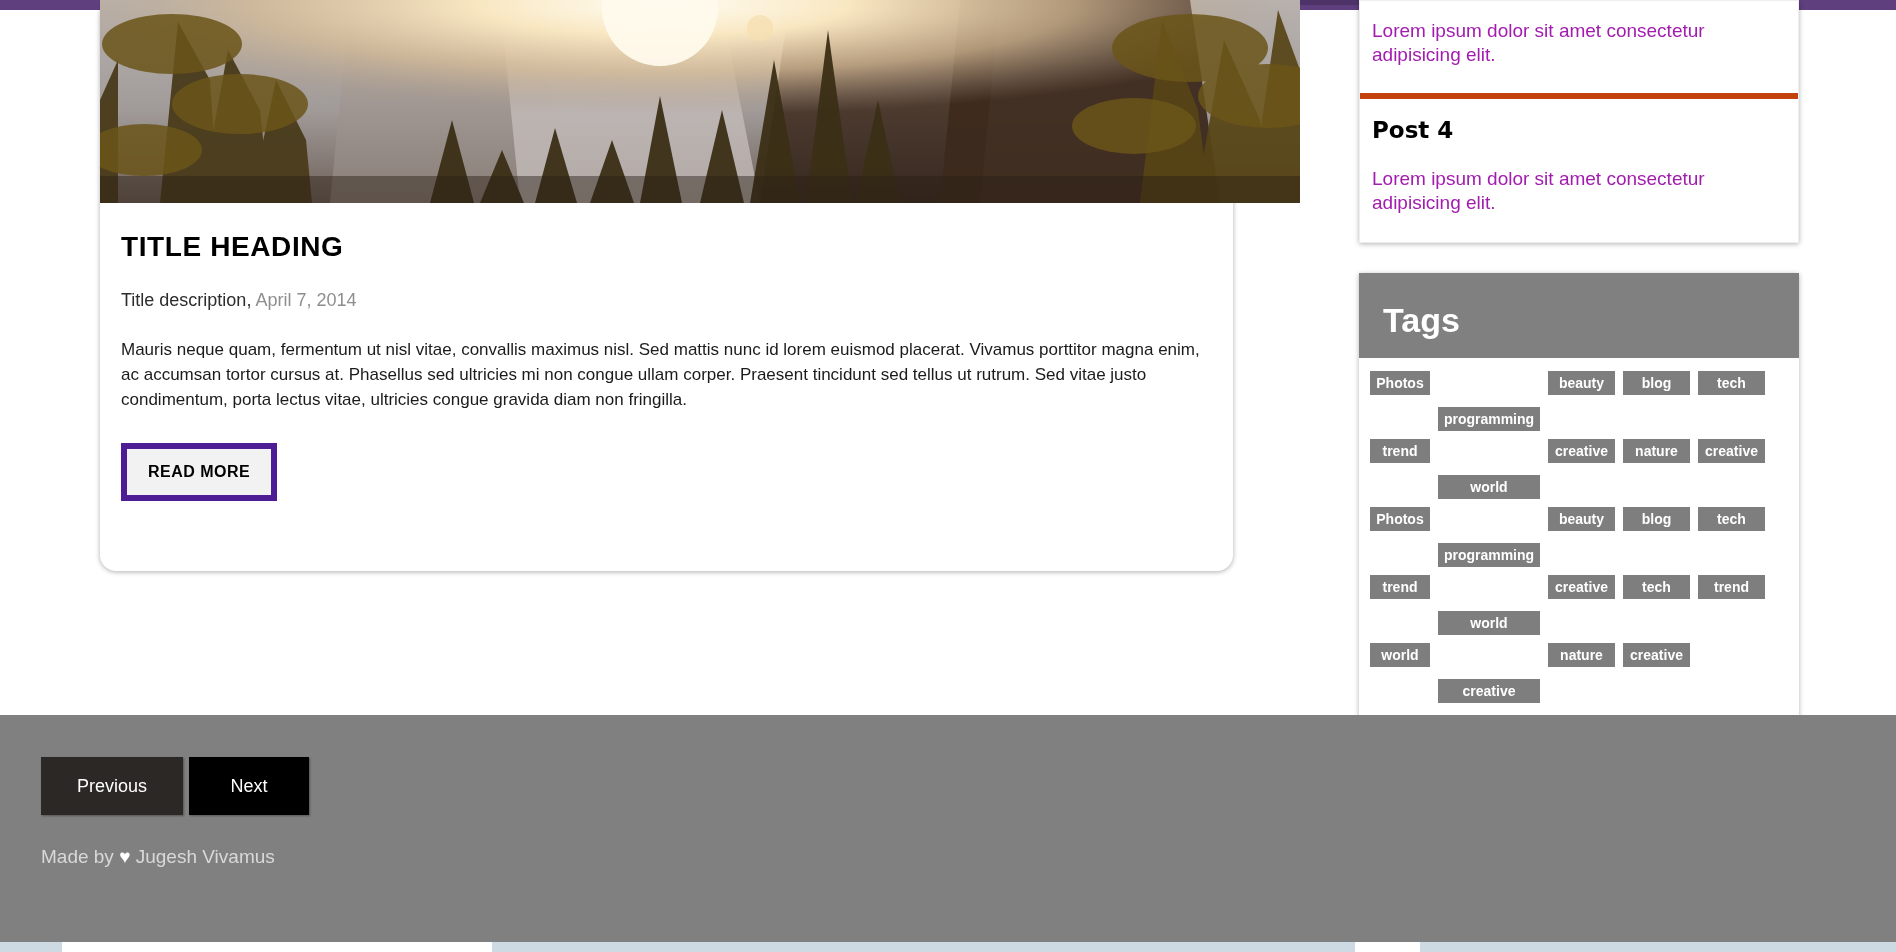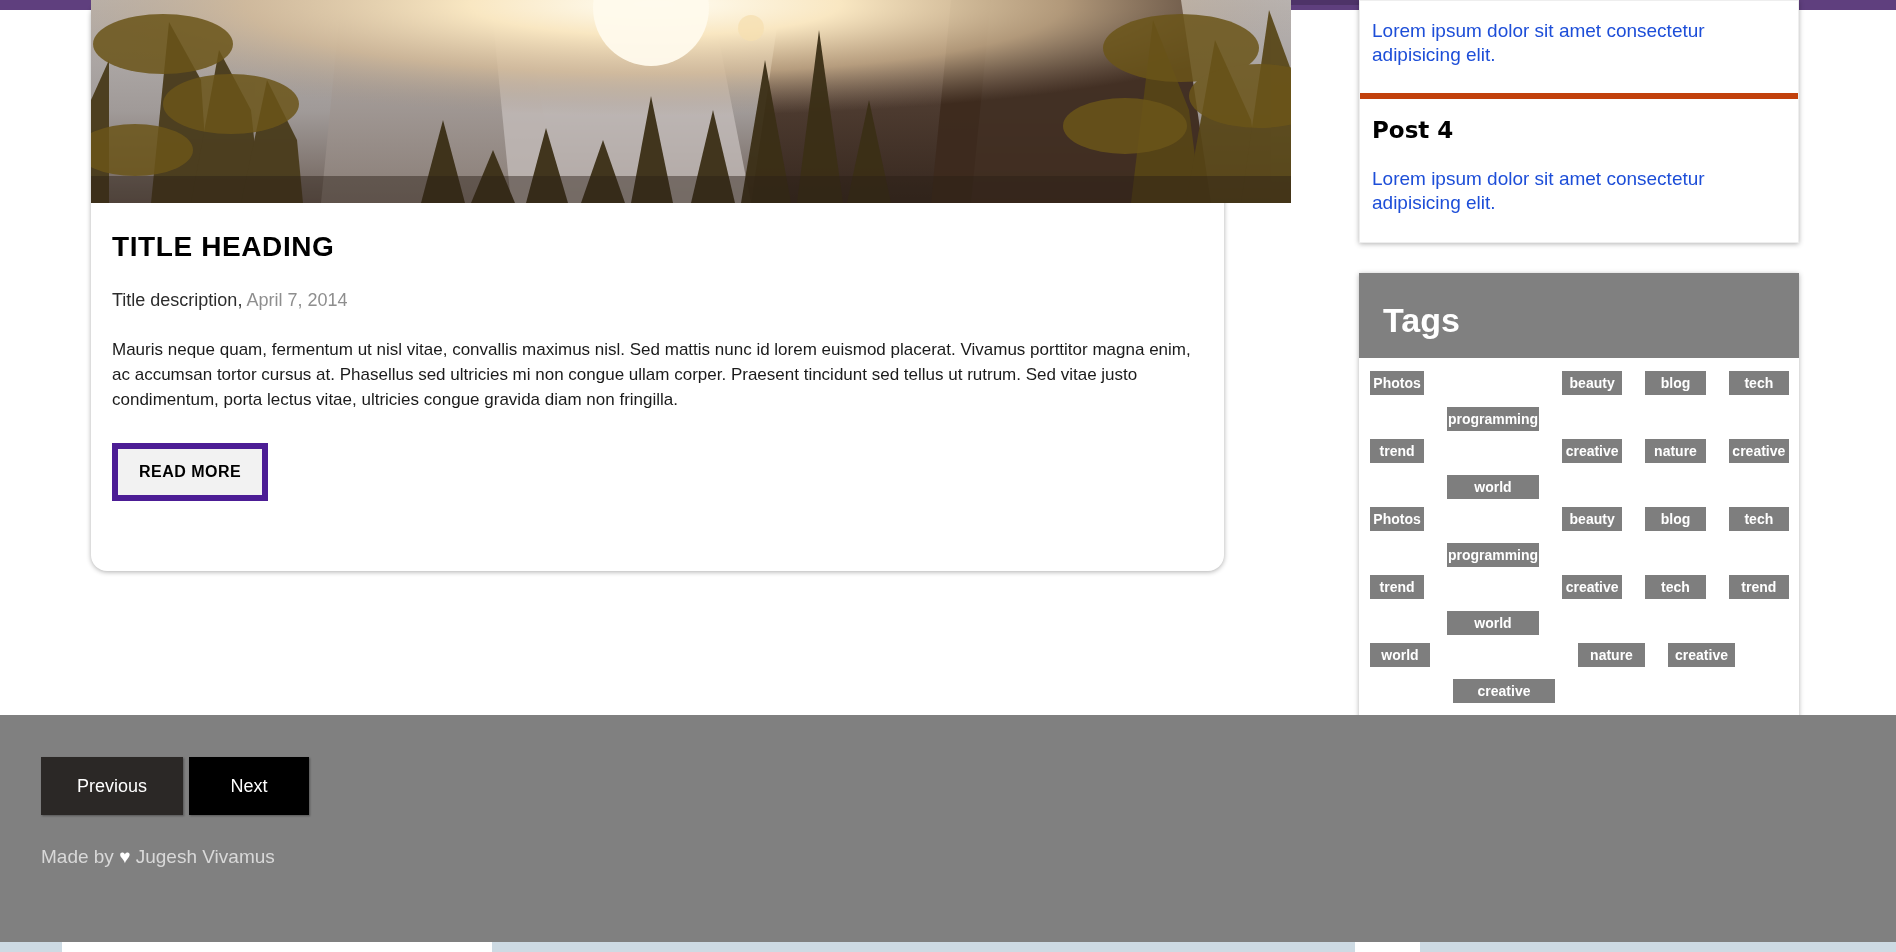--- a/index.html
+++ b/index.html
@@ -27,21 +27,21 @@
   
   .page {
     position: absolute; left: 0; top: 10px;
     width: 1896px; height: 942px;
     background: #ffffff;
   }
 
   
   .article-card {
     position: absolute;
-    left: 91px; top: -10px;
+    left: 100px; top: -10px;
     width: 1133px;
     background: #ffffff;
     box-shadow: 0 1px 5px rgba(0,0,0,0.32);
     border-radius: 16px;
   }
 
   .hero {
     position: relative;
     width: 1200px; height: 203px;
     overflow: hidden;
@@ -109,21 +109,21 @@
     margin: 0 0 0 0;
     font-size: 23px;
     font-weight: bold;
     color: #000000;
     font-family: "DejaVu Sans", sans-serif;
   }
   .post-excerpt {
     margin: 0;
     font-size: 19px;
     line-height: 1.27;
-    color: #1d4ed8;
+    color: #a21caf;
   }
   .post-item.has-title .post-excerpt { margin-top: 24px; }
 
   .tags-card {
     margin-top: 30px;
     background: #ffffff;
     box-shadow: 0 1px 5px rgba(0,0,0,0.30);
   }
   .tags-header {
     background: #808080;
@@ -136,21 +136,21 @@
     font-size: 34px;
     font-weight: bold;
     color: #ffffff;
   }
   .tags-body {
     padding: 13px 10px 28px 11px;
     background: #ffffff;
   }
   .tag-row {
     display: flex;
-    gap: 23px;
+    gap: 8px;
     margin-bottom: 8px;
     align-items: stretch;
   }
   .tag-row:last-child { margin-bottom: 0; }
   .tag-chip {
     background: #7e7e7e;
     color: #ffffff;
     font-size: 14px;
     font-weight: bold;
     display: flex;

